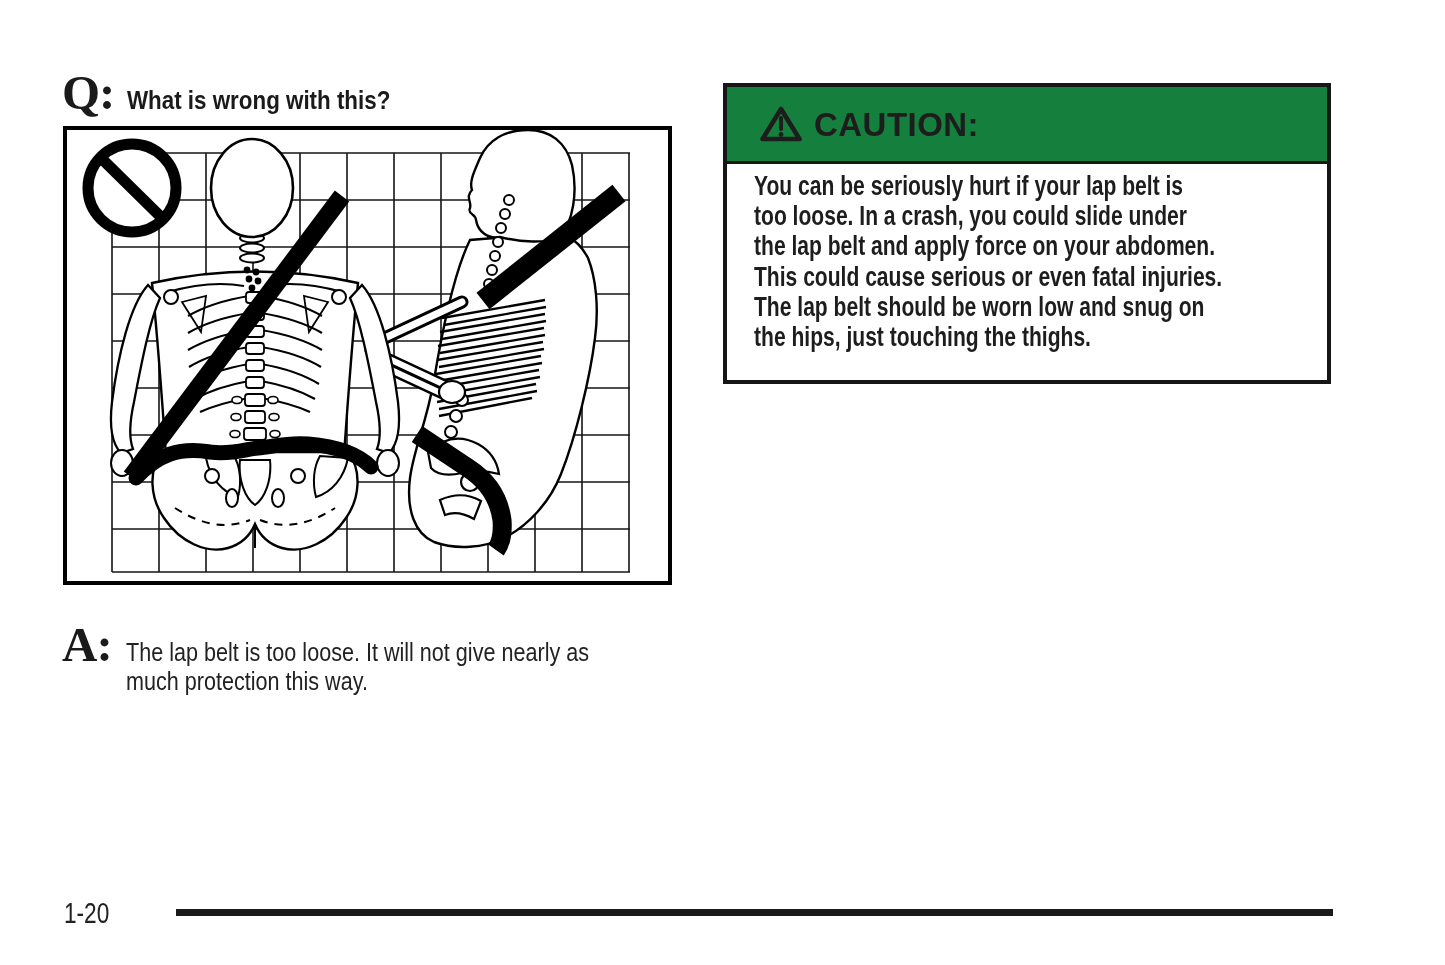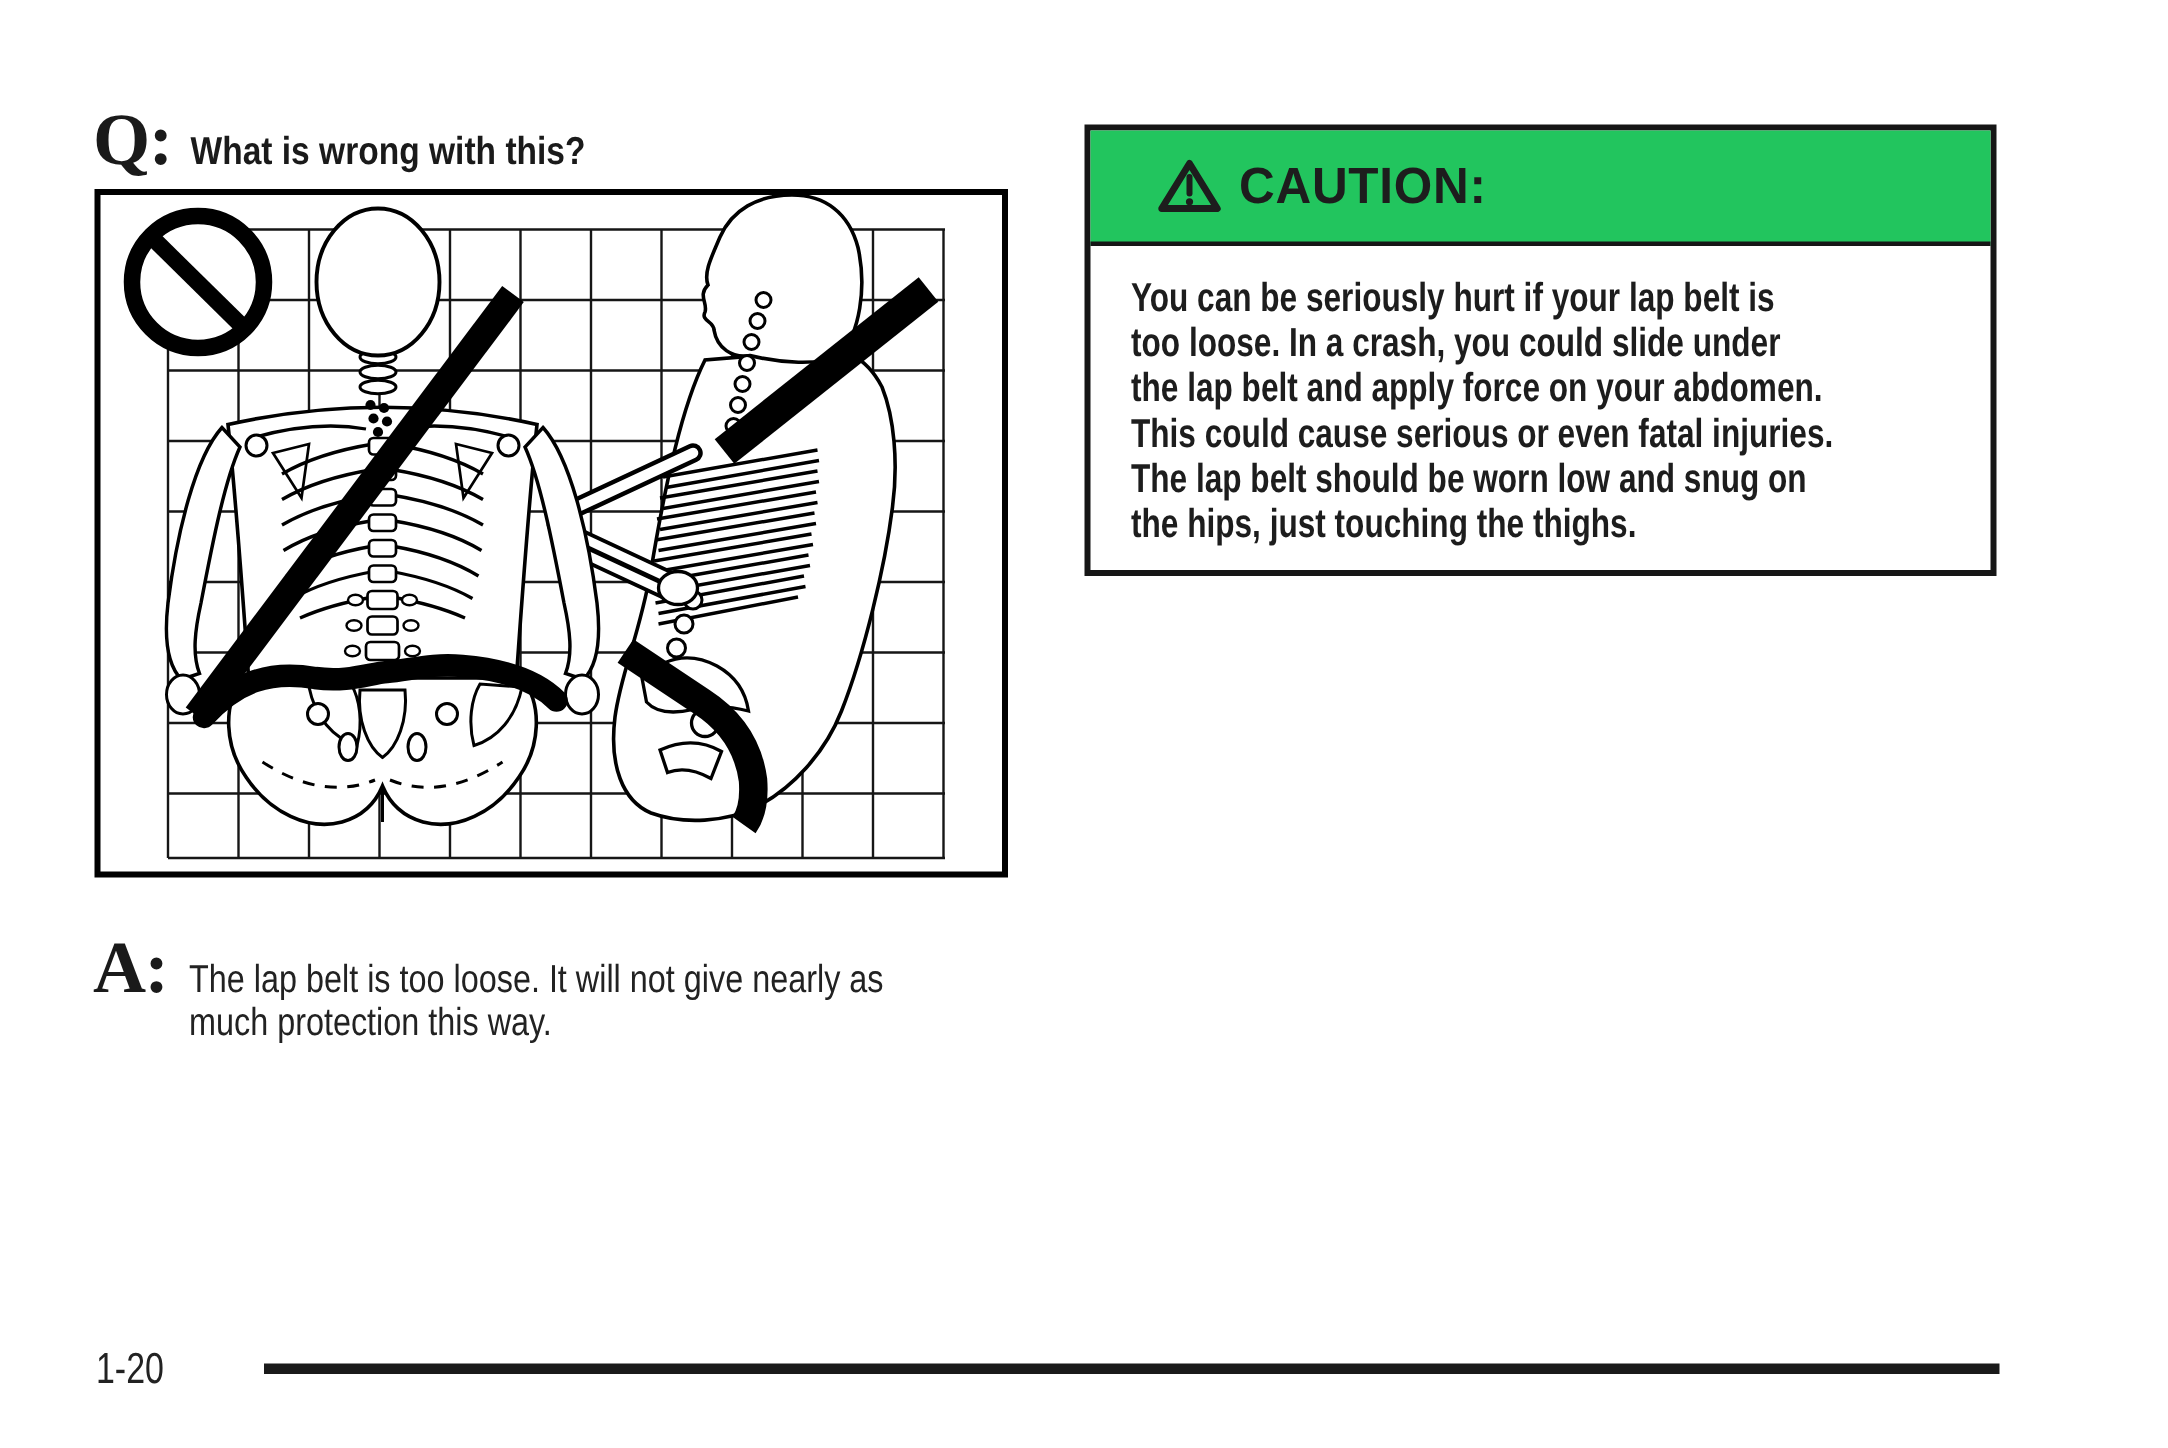--- a/index.html
+++ b/index.html
@@ -24,29 +24,29 @@
     transform:scaleX(0.83);transform-origin:0 0;white-space:nowrap;color:#222;
   }
   
   .figure-wrap{position:absolute;left:61px;top:124px;width:613px;height:464px;}
   
   .caution-box{
     position:absolute;left:723px;top:83px;width:608px;height:301px;
     border:4px solid #161616;box-sizing:border-box;background:#fff;
   }
   .caution-header{
-    height:77px;background:#22c55e;border-bottom:3px solid #161616;
-    display:flex;align-items:center;padding-left:44px;box-sizing:border-box;
+    height:77px;background:#15803d;border-bottom:3px solid #161616;
+    display:flex;align-items:center;padding-left:32px;box-sizing:border-box;
   }
   .caution-title{
     font-weight:bold;font-size:34px;letter-spacing:0.5px;color:#1d1d1d;
     transform:scaleX(0.97);transform-origin:0 50%;
   }
   .warn-icon{margin-right:11px;flex:0 0 auto;display:block;}
-  .caution-body{padding:19px 20px 0 27px;}
+  .caution-body{padding:7px 20px 0 27px;}
   .caution-body-inner{
     font-weight:bold;font-size:27px;line-height:30.2px;color:#1d1d1d;
     transform:scaleX(0.78);transform-origin:0 0;white-space:nowrap;
   }
   
   .page-number{position:absolute;left:64px;top:899px;font-size:29px;line-height:1;
     transform:scaleX(0.78);transform-origin:0 0;color:#222;}
   .footer-rule{position:absolute;left:176px;top:909px;width:1157px;height:7px;background:#1a1a1a;}
 </style>
 </head>

